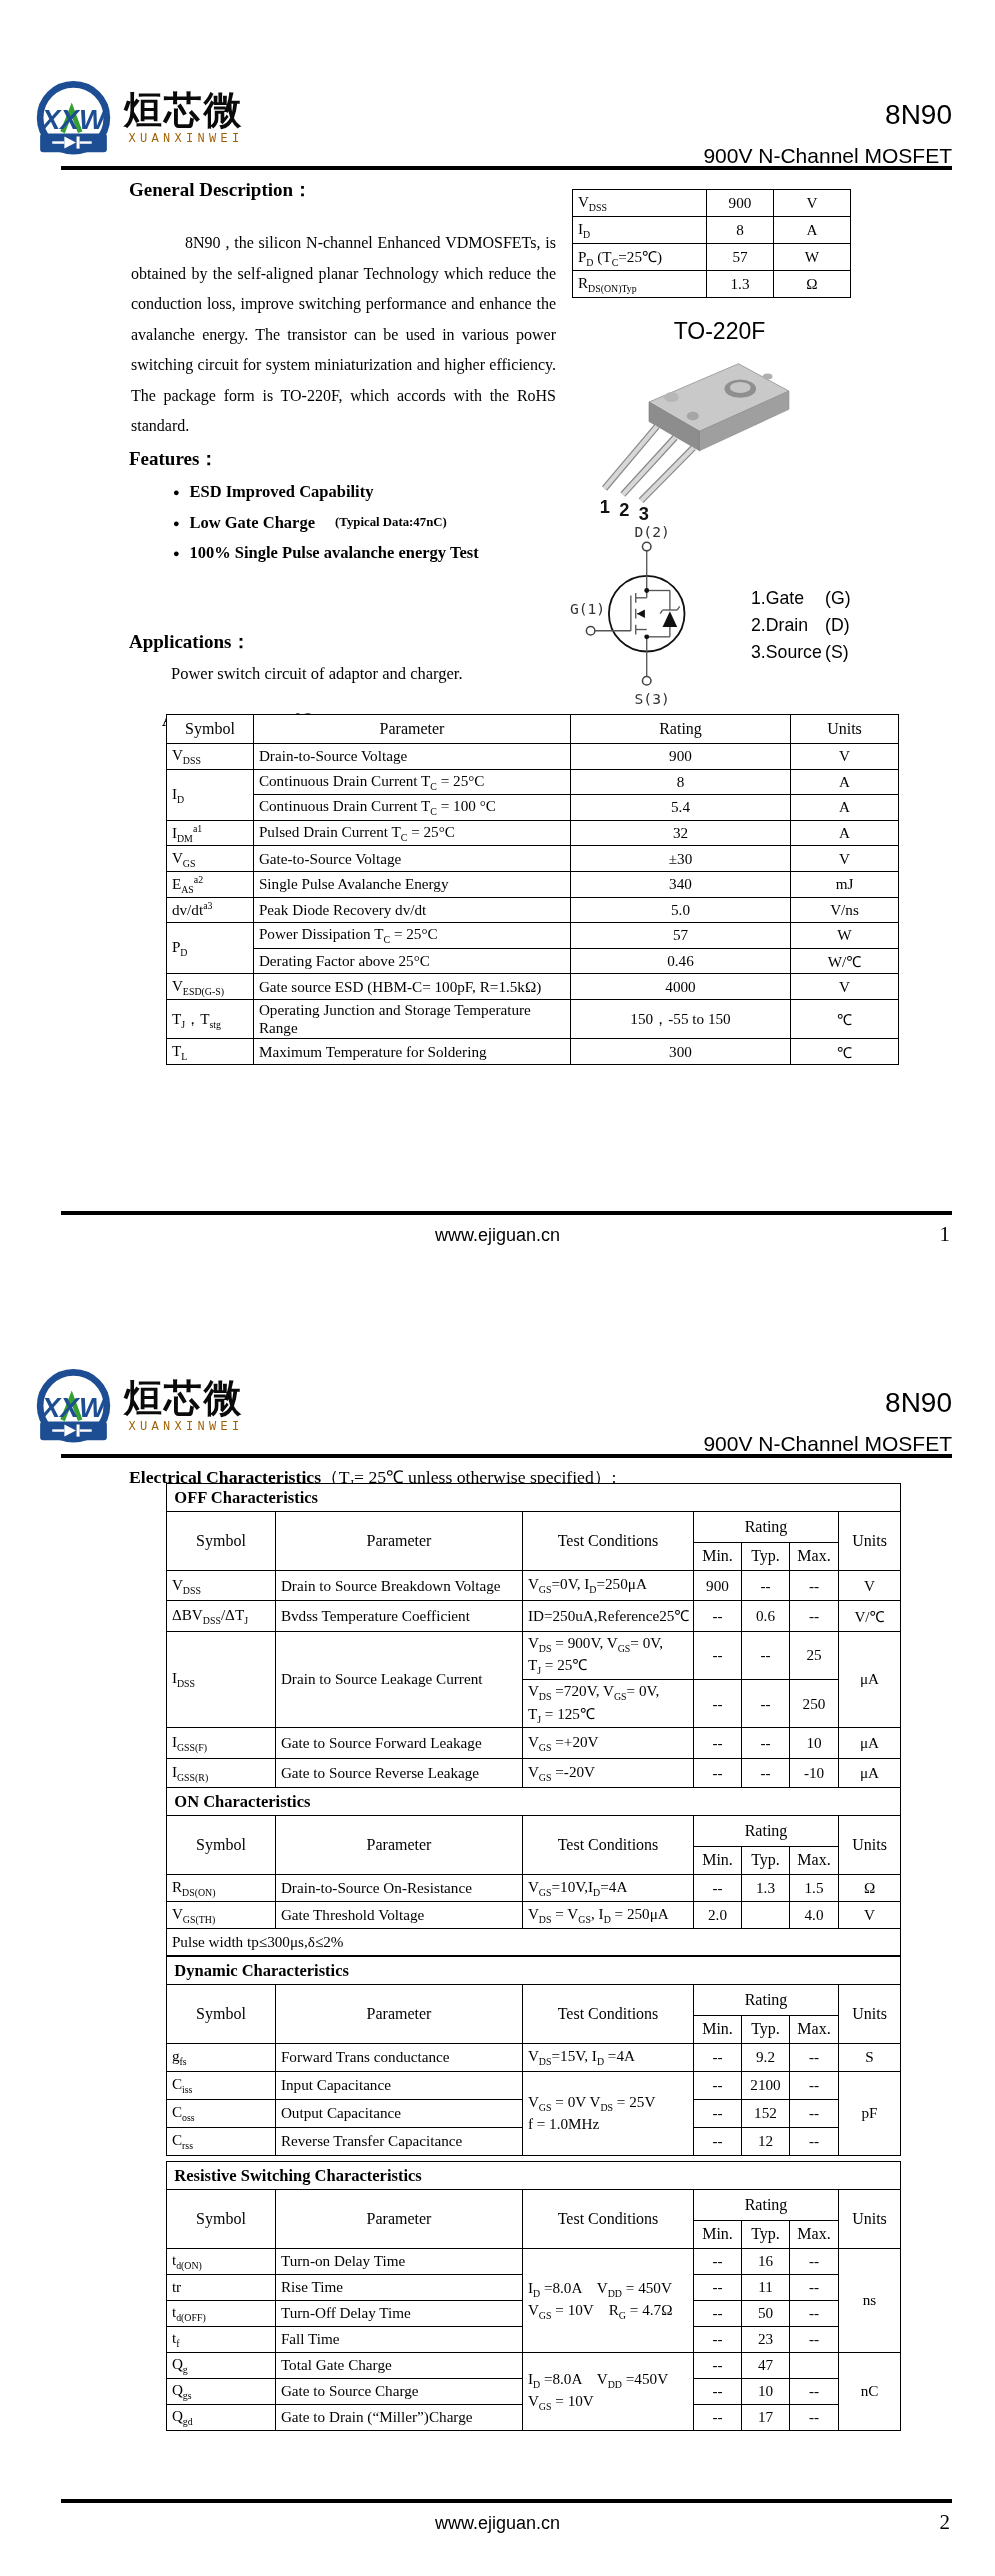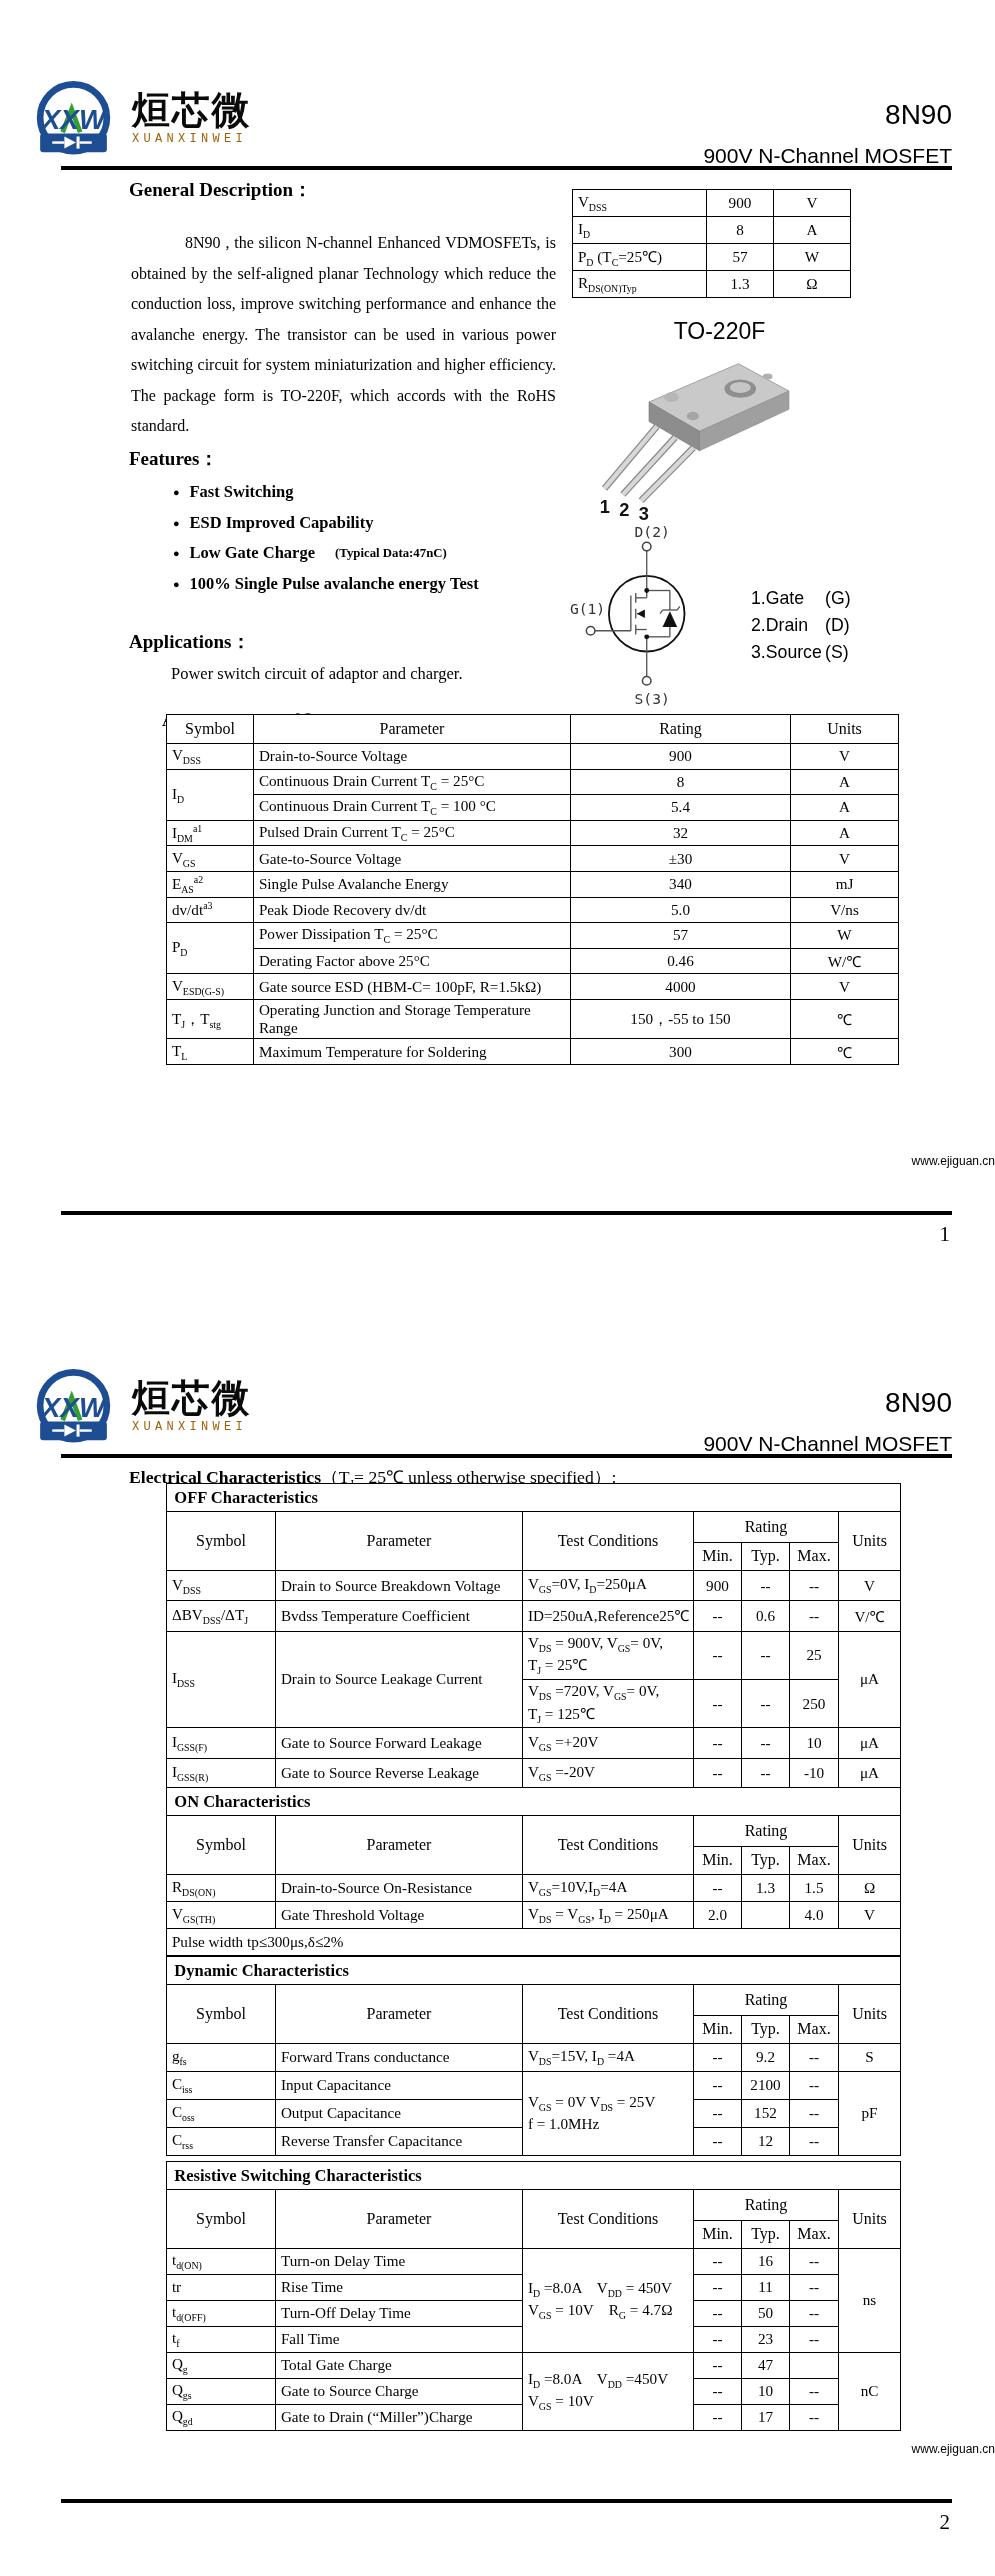--- a/index.html
+++ b/index.html
@@ -1,30 +1,30 @@
 <!DOCTYPE html>
 <html style="font-size:9.8px"><head>
 <meta charset="utf-8">
 <style>
   html,body{margin:0;padding:0;background:#fff;}
   body{width:995px;font-family:"Liberation Serif",serif;color:#000;}
   .page{position:relative;width:995px;height:1288px;background:#fff;overflow:hidden;}
   .abs{position:absolute;}
   
   .brand{left:28px;top:74px;display:flex;align-items:flex-start;}
-  .brand-txt{margin-left:13px;margin-top:17px;}
+  .brand-txt{margin-left:5px;margin-top:17px;text-align:right;}
   .brand-cn{font-family:"Liberation Sans",sans-serif;font-weight:bold;font-size:38px;line-height:1.05;letter-spacing:1.8px;color:#0a0a0a;}
   .brand-en{font-family:Liberation Mono, monospace;font-size:12px;letter-spacing:4.3px;color:#a16207;margin-top:1.2px;}
   .part{right:43px;top:100px;text-align:right;font-family:"Liberation Sans",sans-serif;}
   .part-no{font-size:28px;line-height:1.1;}
   .part-sub{font-size:21px;margin-top:13px;}
   .hdr-rule{left:61px;right:43px;top:166px;height:3.7px;background:#000;}
   
   .ftr-rule{left:61px;right:43px;top:1211px;height:3.7px;background:#000;}
-  .ftr-site{left:0;right:0;top:1154px;text-align:right;font-family:"Liberation Sans",sans-serif;font-size:12px;}
+  .ftr-site{left:0;right:0;top:1225px;text-align:center;font-family:"Liberation Sans",sans-serif;font-size:18px;}
   .ftr-page{right:45px;top:1222px;font-size:21px;}
   
   .gd-title{left:129px;top:177px;font-size:19px;font-weight:bold;}
   .gd-text{left:131px;top:228px;width:425px;font-size:16px;line-height:30.5px;text-align:justify;text-indent:54px;}
   .ft-title{left:129px;top:446px;font-size:19px;font-weight:bold;}
   .ft-list{left:173px;top:477px;}
   .ft-item{display:flex;align-items:center;height:30.5px;font-weight:bold;font-size:16.5px;}
   .ft-item::before{content:"●";font-size:11px;margin-right:9.8px;}
   .ft-note{font-size:12.8px;margin-left:20px;}
   .ap-title{left:129px;top:629px;font-size:19px;font-weight:bold;}
@@ -189,24 +189,20 @@
     </div>
     <div class="pin-row">
       <span class="n">3.Source</span>
       <span>(S)</span>
     </div>
   </div>
 
   <div class="abs ft-title">Features：</div>
   <div class="abs ft-list">
     <div class="ft-item">
-      <span>Fast Switching</span>
-      <span class="ft-note"></span>
-    </div>
-    <div class="ft-item">
       <span>ESD Improved Capability</span>
       <span class="ft-note"></span>
     </div>
     <div class="ft-item">
       <span>Low Gate Charge</span>
       <span class="ft-note">(Typical Data:47nC)</span>
     </div>
     <div class="ft-item">
       <span>100% Single Pulse avalanche energy Test</span>
       <span class="ft-note"></span>

